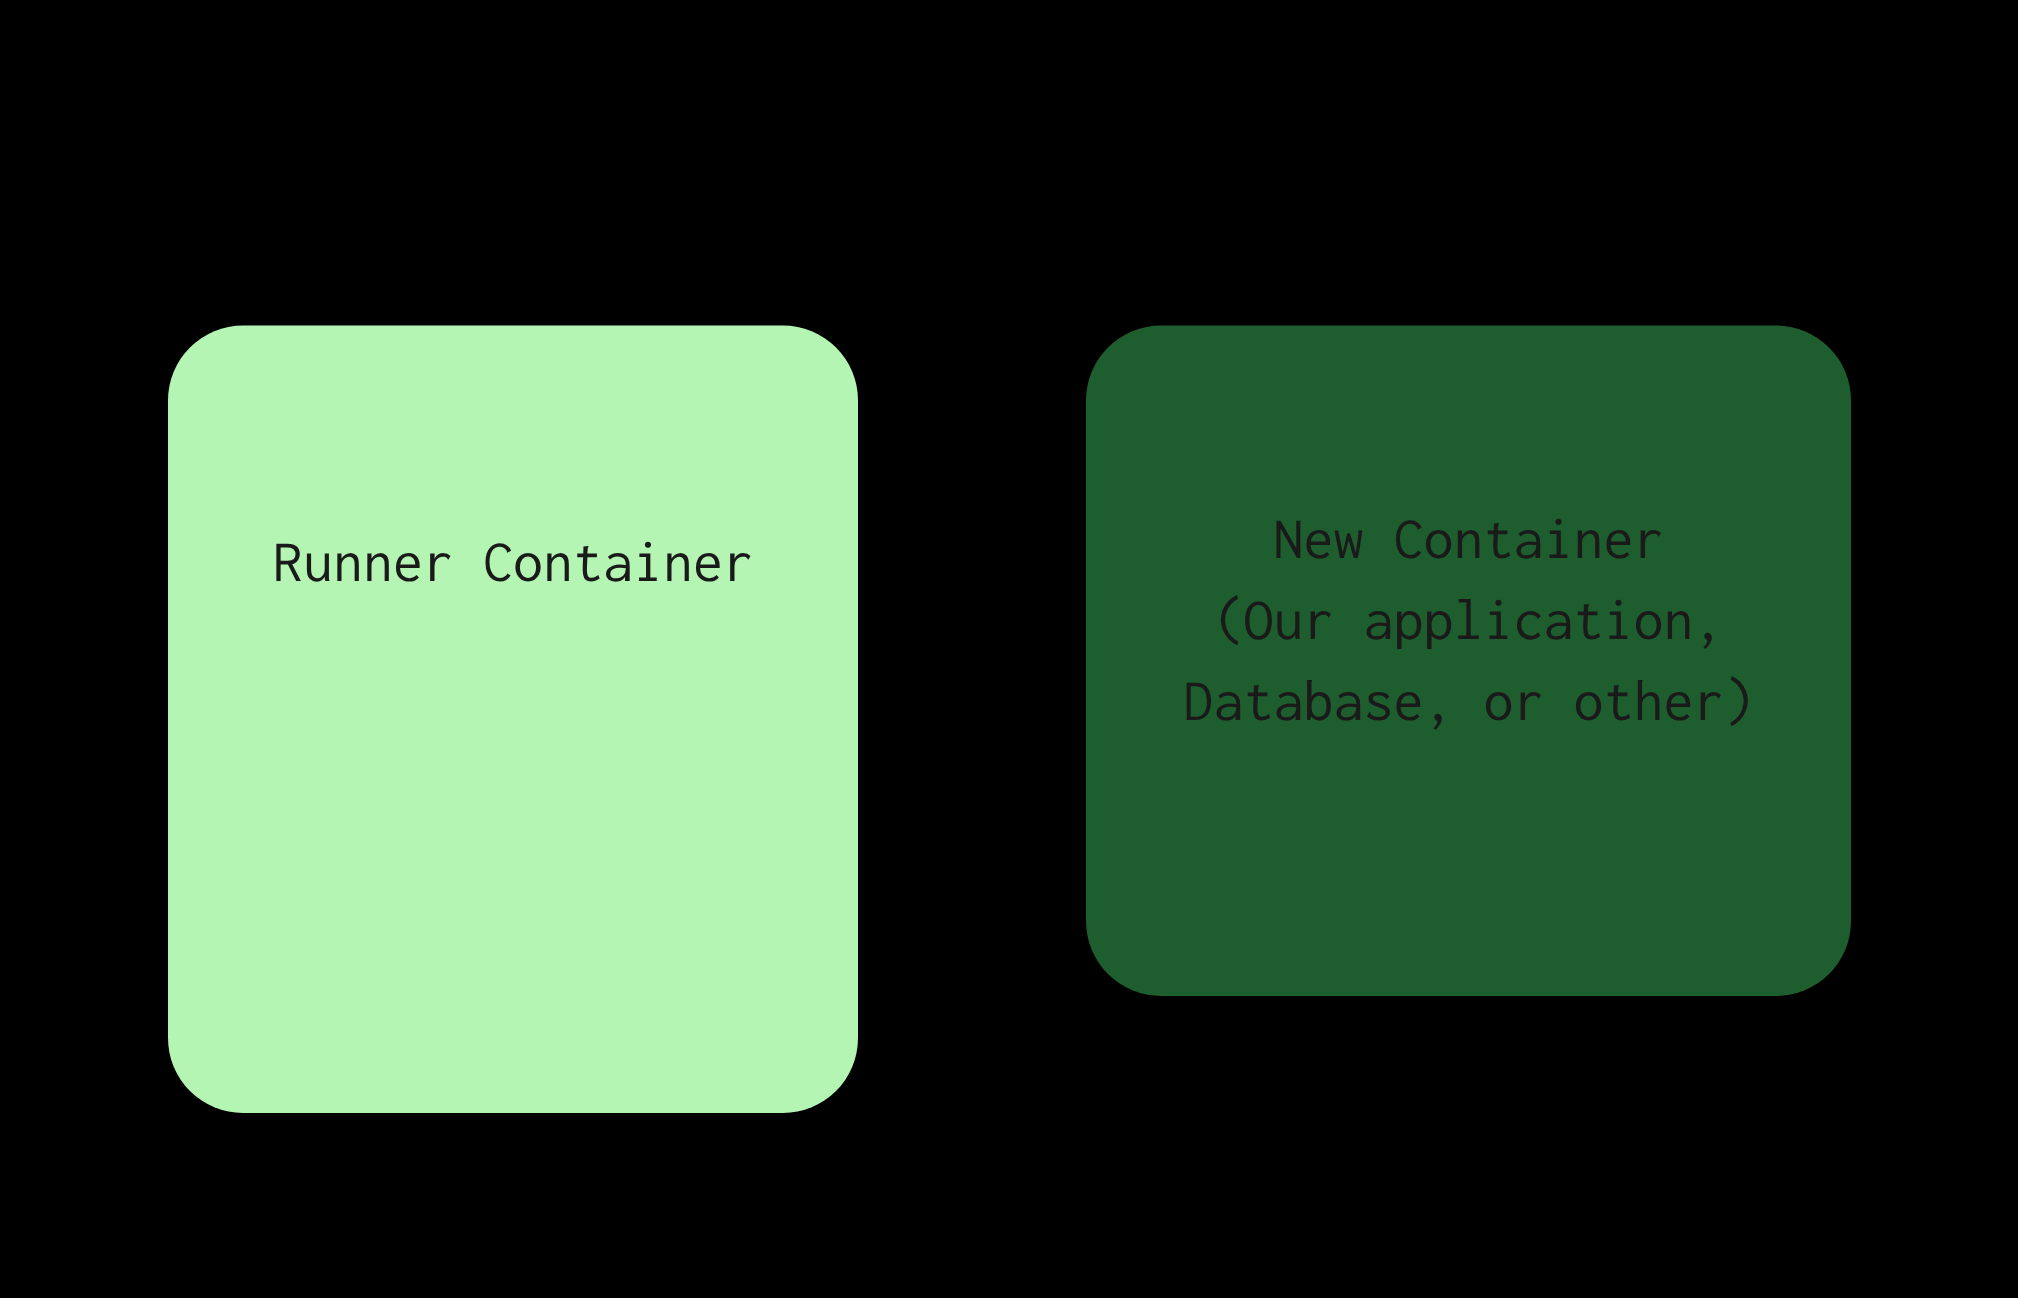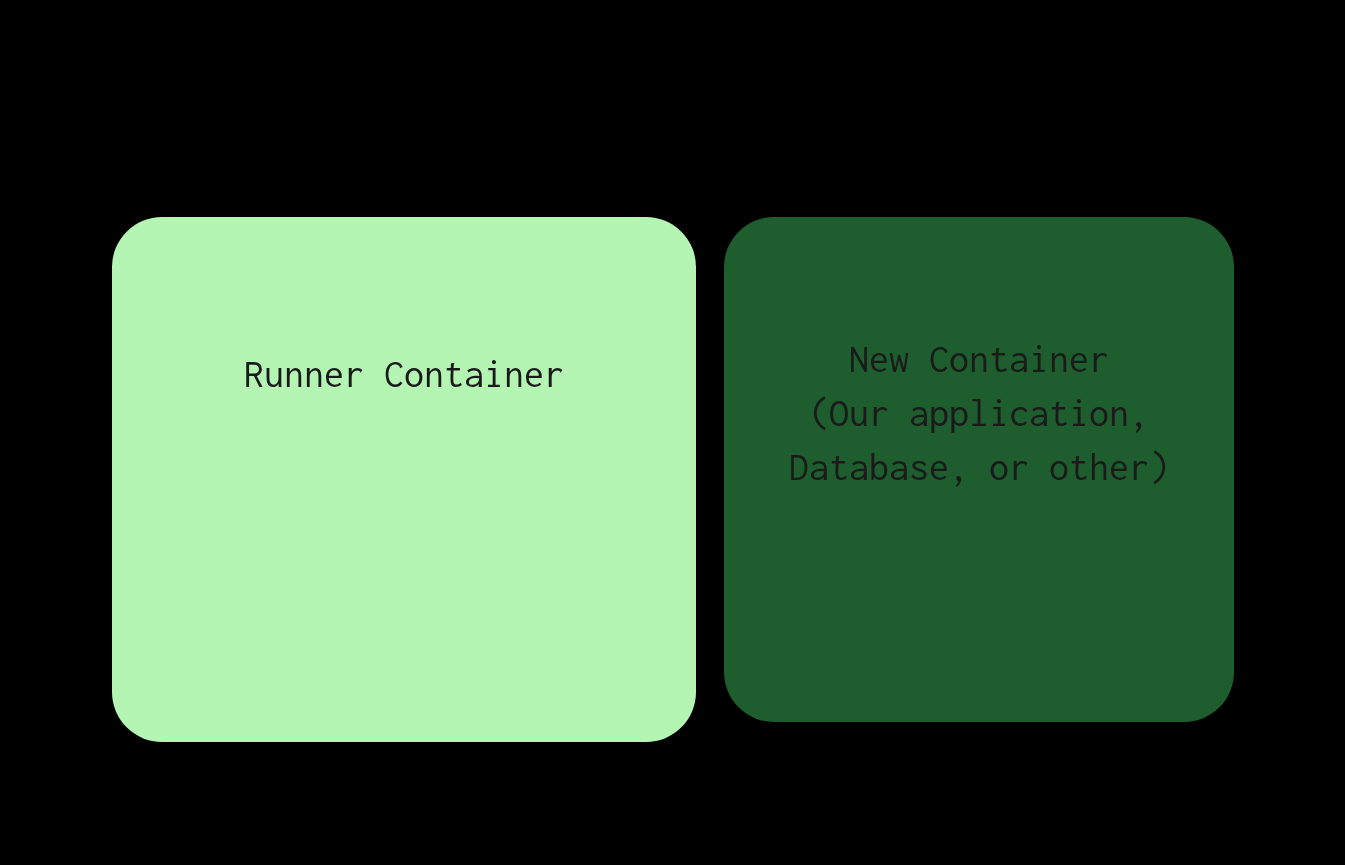--- a/index.html
+++ b/index.html
@@ -20,30 +20,30 @@
       padding-top: 125px;
       text-align: center;
       font-size: 40px;
       line-height: 1.35;
       color: #1a1a1a;
       font-weight: 400;
     }
     .runner-container {
       left: 112px;
       top: 217px;
-      width: 584px;
+      width: 460px;
       height: 525px;
       background: #b4f5b4;
       padding-top: 130px;
     }
     .new-container {
       left: 724px;
       top: 217px;
       width: 510px;
-      height: 505px;
+      height: 447px;
       background: #1e5d2e;
       padding-top: 115px;
     }
     .multiline {
       white-space: pre-line;
     }
   </style>
 </head>
 <body>
 

